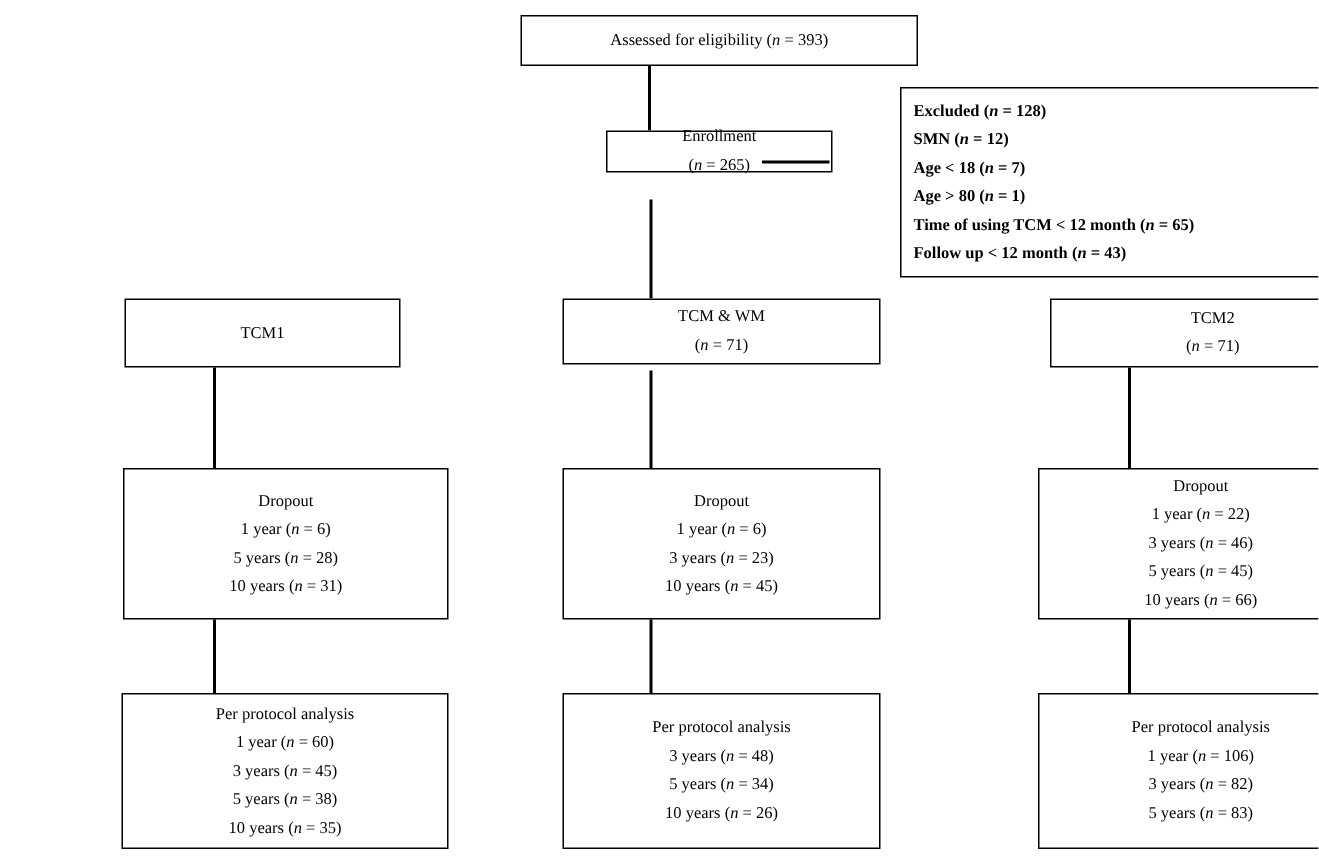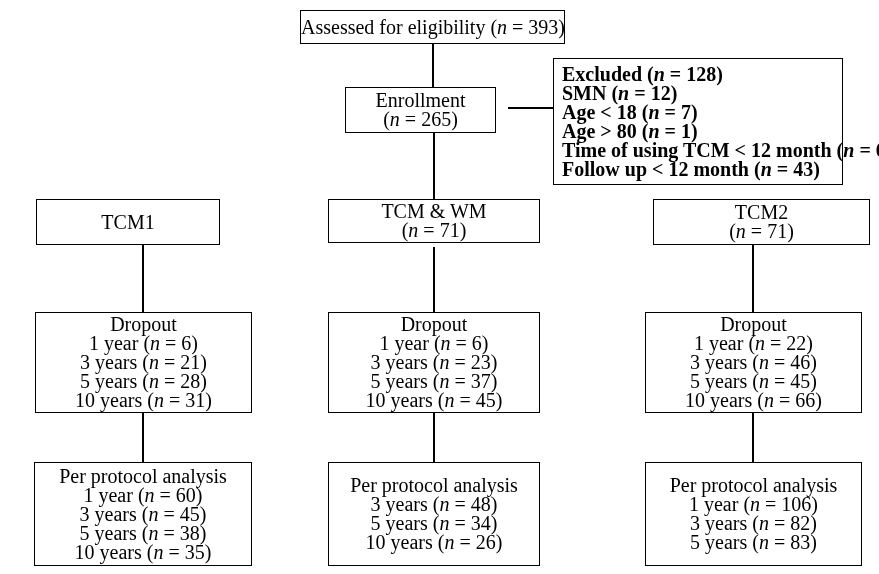--- a/index.html
+++ b/index.html
@@ -18,22 +18,23 @@
     overflow:hidden;
   }
   .box{
     position:absolute;
     box-sizing:border-box;
     border:1.5px solid var(--border);
     background:var(--bg);
     display:flex;
     flex-direction:column;
     justify-content:center;
-    font-size:20px;
+    font-size:11px;
     line-height:19px;
+    margin-left:47px;
   }
   .box.center{ text-align:center; }
   .box.leftalign{ text-align:left; padding-left:8px; padding-right:4px; }
   .ln{ white-space:nowrap; }
   .vline{
     position:absolute;
     width:2px;
     background:var(--border);
   }
   .hline{
@@ -46,21 +47,21 @@
 <body>
 
 <div class="canvas">
 
   <div class="box center" style="left:300px;top:10px;width:265px;height:34px;">
       <div class="ln">Assessed for eligibility (<i>n</i> = 393)</div>
     </div>
 
   <div class="vline" style="left:432px;top:44px;height:43px;"></div>
 
-  <div class="box center" style="left:345px;top:87px;width:151px;height:46px;">
+  <div class="box center" style="left:357px;top:87px;width:151px;height:28px;">
       <div class="ln">Enrollment</div>
       <div class="ln">(<i>n</i> = 265)</div>
     </div>
 
   <div class="hline" style="left:508px;top:107px;width:45px;"></div>
 
   <div class="box leftalign" style="left:553px;top:58px;width:290px;height:127px;font-weight:bold;">
       <div class="ln">Excluded (<i>n</i> = 128)</div>
       <div class="ln">SMN (<i>n</i> = 12)</div>
       <div class="ln">Age &lt; 18 (<i>n</i> = 7)</div>
@@ -83,29 +84,27 @@
       <div class="ln">(<i>n</i> = 71)</div>
     </div>
 
   <div class="vline" style="left:142px;top:245px;height:67px;"></div>
   <div class="vline" style="left:433px;top:247px;height:65px;"></div>
   <div class="vline" style="left:752px;top:245px;height:67px;"></div>
 
   <div class="box center" style="left:35px;top:312px;width:217px;height:101px;">
       <div class="ln">Dropout</div>
       <div class="ln">1 year (<i>n</i> = 6)</div>
-      <div class="ln">3 years (<i>n</i> = 21)</div>
       <div class="ln">5 years (<i>n</i> = 28)</div>
       <div class="ln">10 years (<i>n</i> = 31)</div>
     </div>
   <div class="box center" style="left:328px;top:312px;width:212px;height:101px;">
       <div class="ln">Dropout</div>
       <div class="ln">1 year (<i>n</i> = 6)</div>
       <div class="ln">3 years (<i>n</i> = 23)</div>
-      <div class="ln">5 years (<i>n</i> = 37)</div>
       <div class="ln">10 years (<i>n</i> = 45)</div>
     </div>
   <div class="box center" style="left:645px;top:312px;width:217px;height:101px;">
       <div class="ln">Dropout</div>
       <div class="ln">1 year (<i>n</i> = 22)</div>
       <div class="ln">3 years (<i>n</i> = 46)</div>
       <div class="ln">5 years (<i>n</i> = 45)</div>
       <div class="ln">10 years (<i>n</i> = 66)</div>
     </div>
 

